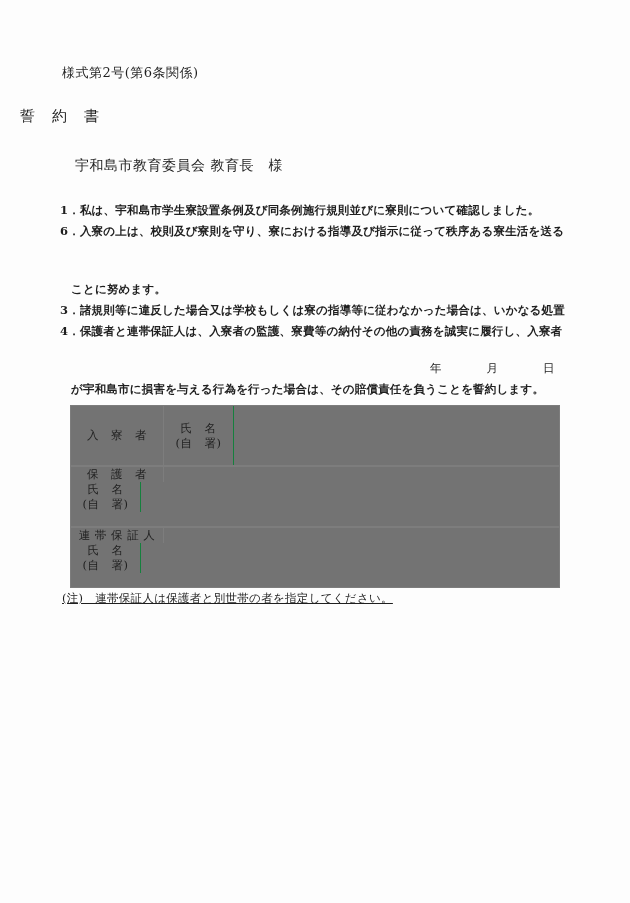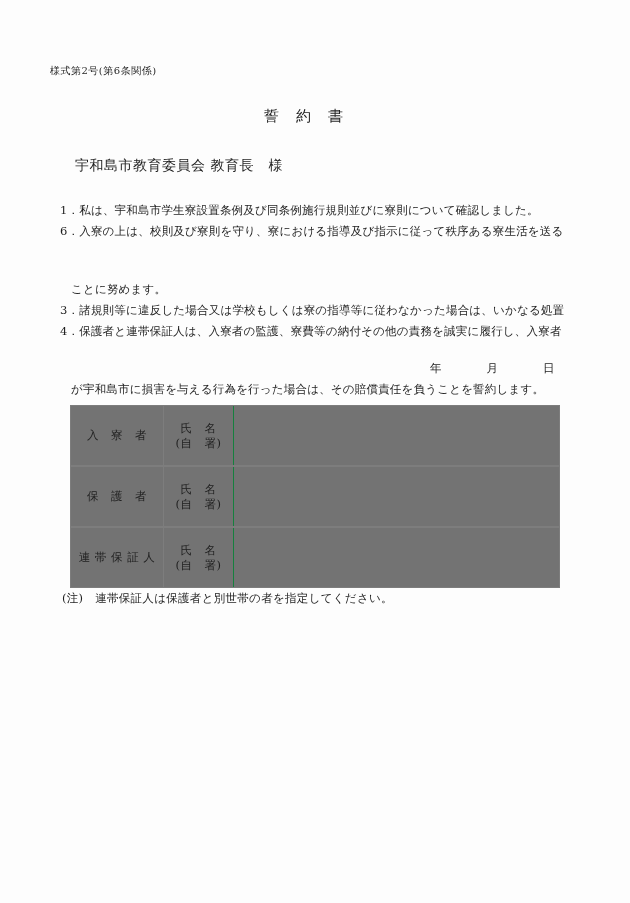--- a/index.html
+++ b/index.html
@@ -12,52 +12,53 @@
     width: 630px;
     height: 903px;
     margin: 0 auto;
     background: #fdfdfd;
     font-family: "DejaVu Serif", "Liberation Serif", serif;
     color: #1f1f1f;
     overflow: hidden;
   }
   .form-number {
     position: absolute;
-    left: 50px;
+    left: 62px;
     top: 64px;
-    font-size: 10px;
+    font-size: 13px;
     letter-spacing: 0.5px;
     white-space: pre;
   }
   .doc-title {
     position: absolute;
     left: 0;
     right: 22px;
     top: 107px;
-    text-align: center;
     font-size: 15px;
     letter-spacing: 1px;
     white-space: pre;
+    padding-left: 20px;
   }
   .addressee {
     position: absolute;
     left: 75px;
     top: 157px;
     font-size: 14px;
     letter-spacing: 0.5px;
     white-space: pre;
   }
   .pledge {
     position: absolute;
     left: 60px;
     top: 200px;
     width: 520px;
     font-size: 11.5px;
     line-height: 21px;
     letter-spacing: 0.2px;
+    font-weight: bold;
   }
   .pledge .line {
     white-space: pre;
   }
   .pledge .line.cont {
     padding-left: 11px;
     margin-top: 37px;
   }
   .date-line {
     position: absolute;
@@ -76,20 +77,21 @@
   }
   .sig-row {
     display: flex;
     height: 61px;
     border: 1px solid #7d7d7d;
     box-sizing: border-box;
     background: #737373;
   }
   .sig-row + .sig-row {
     border-top: 1px solid #7d7d7d;
+    flex-direction: column;
   }
   .cell {
     display: flex;
     flex-direction: column;
     align-items: center;
     justify-content: center;
     box-sizing: border-box;
     font-size: 11.5px;
     letter-spacing: 0.5px;
   }
@@ -108,20 +110,21 @@
   .cell-sign {
     flex: 1;
   }
   .note {
     position: absolute;
     left: 62px;
     top: 591px;
     font-size: 11.5px;
     letter-spacing: 0.3px;
     white-space: pre;
+    text-decoration: underline;
   }
 </style>
 </head>
 <body>
 
 <div class="page">
 
   <div class="form-number">様式第2号(第6条関係)</div>
 
   <div class="doc-title">誓　約　書</div>

